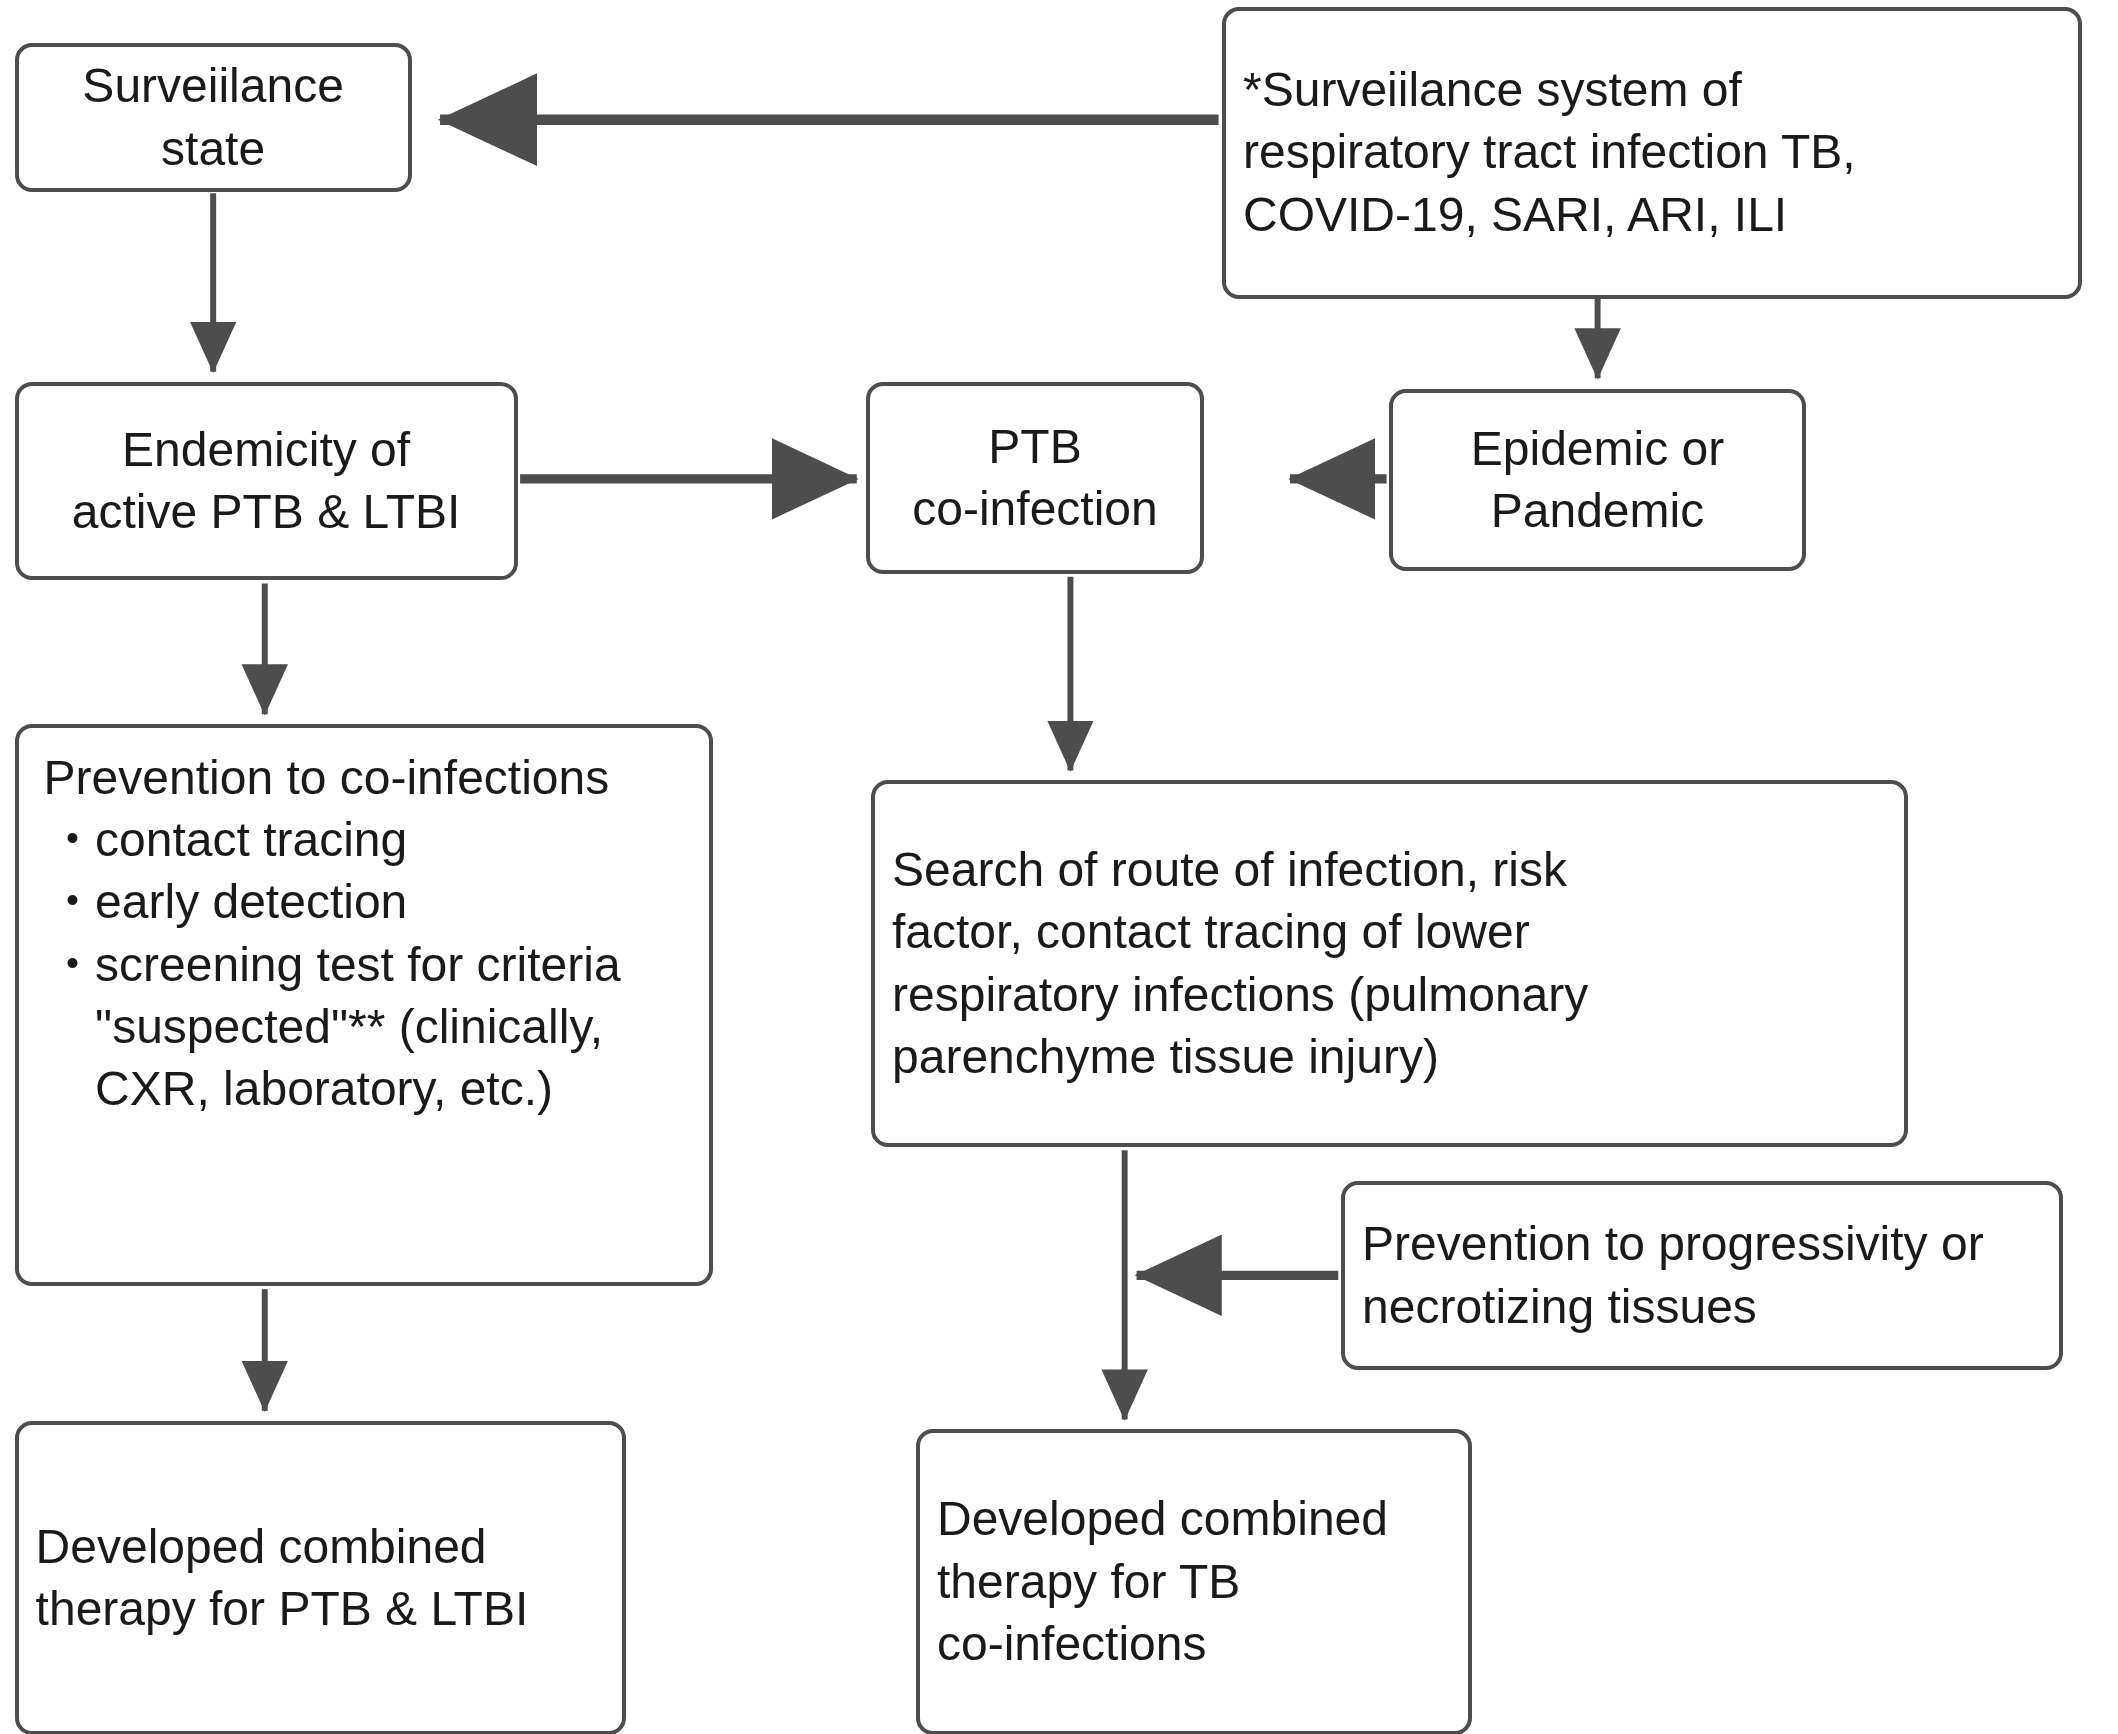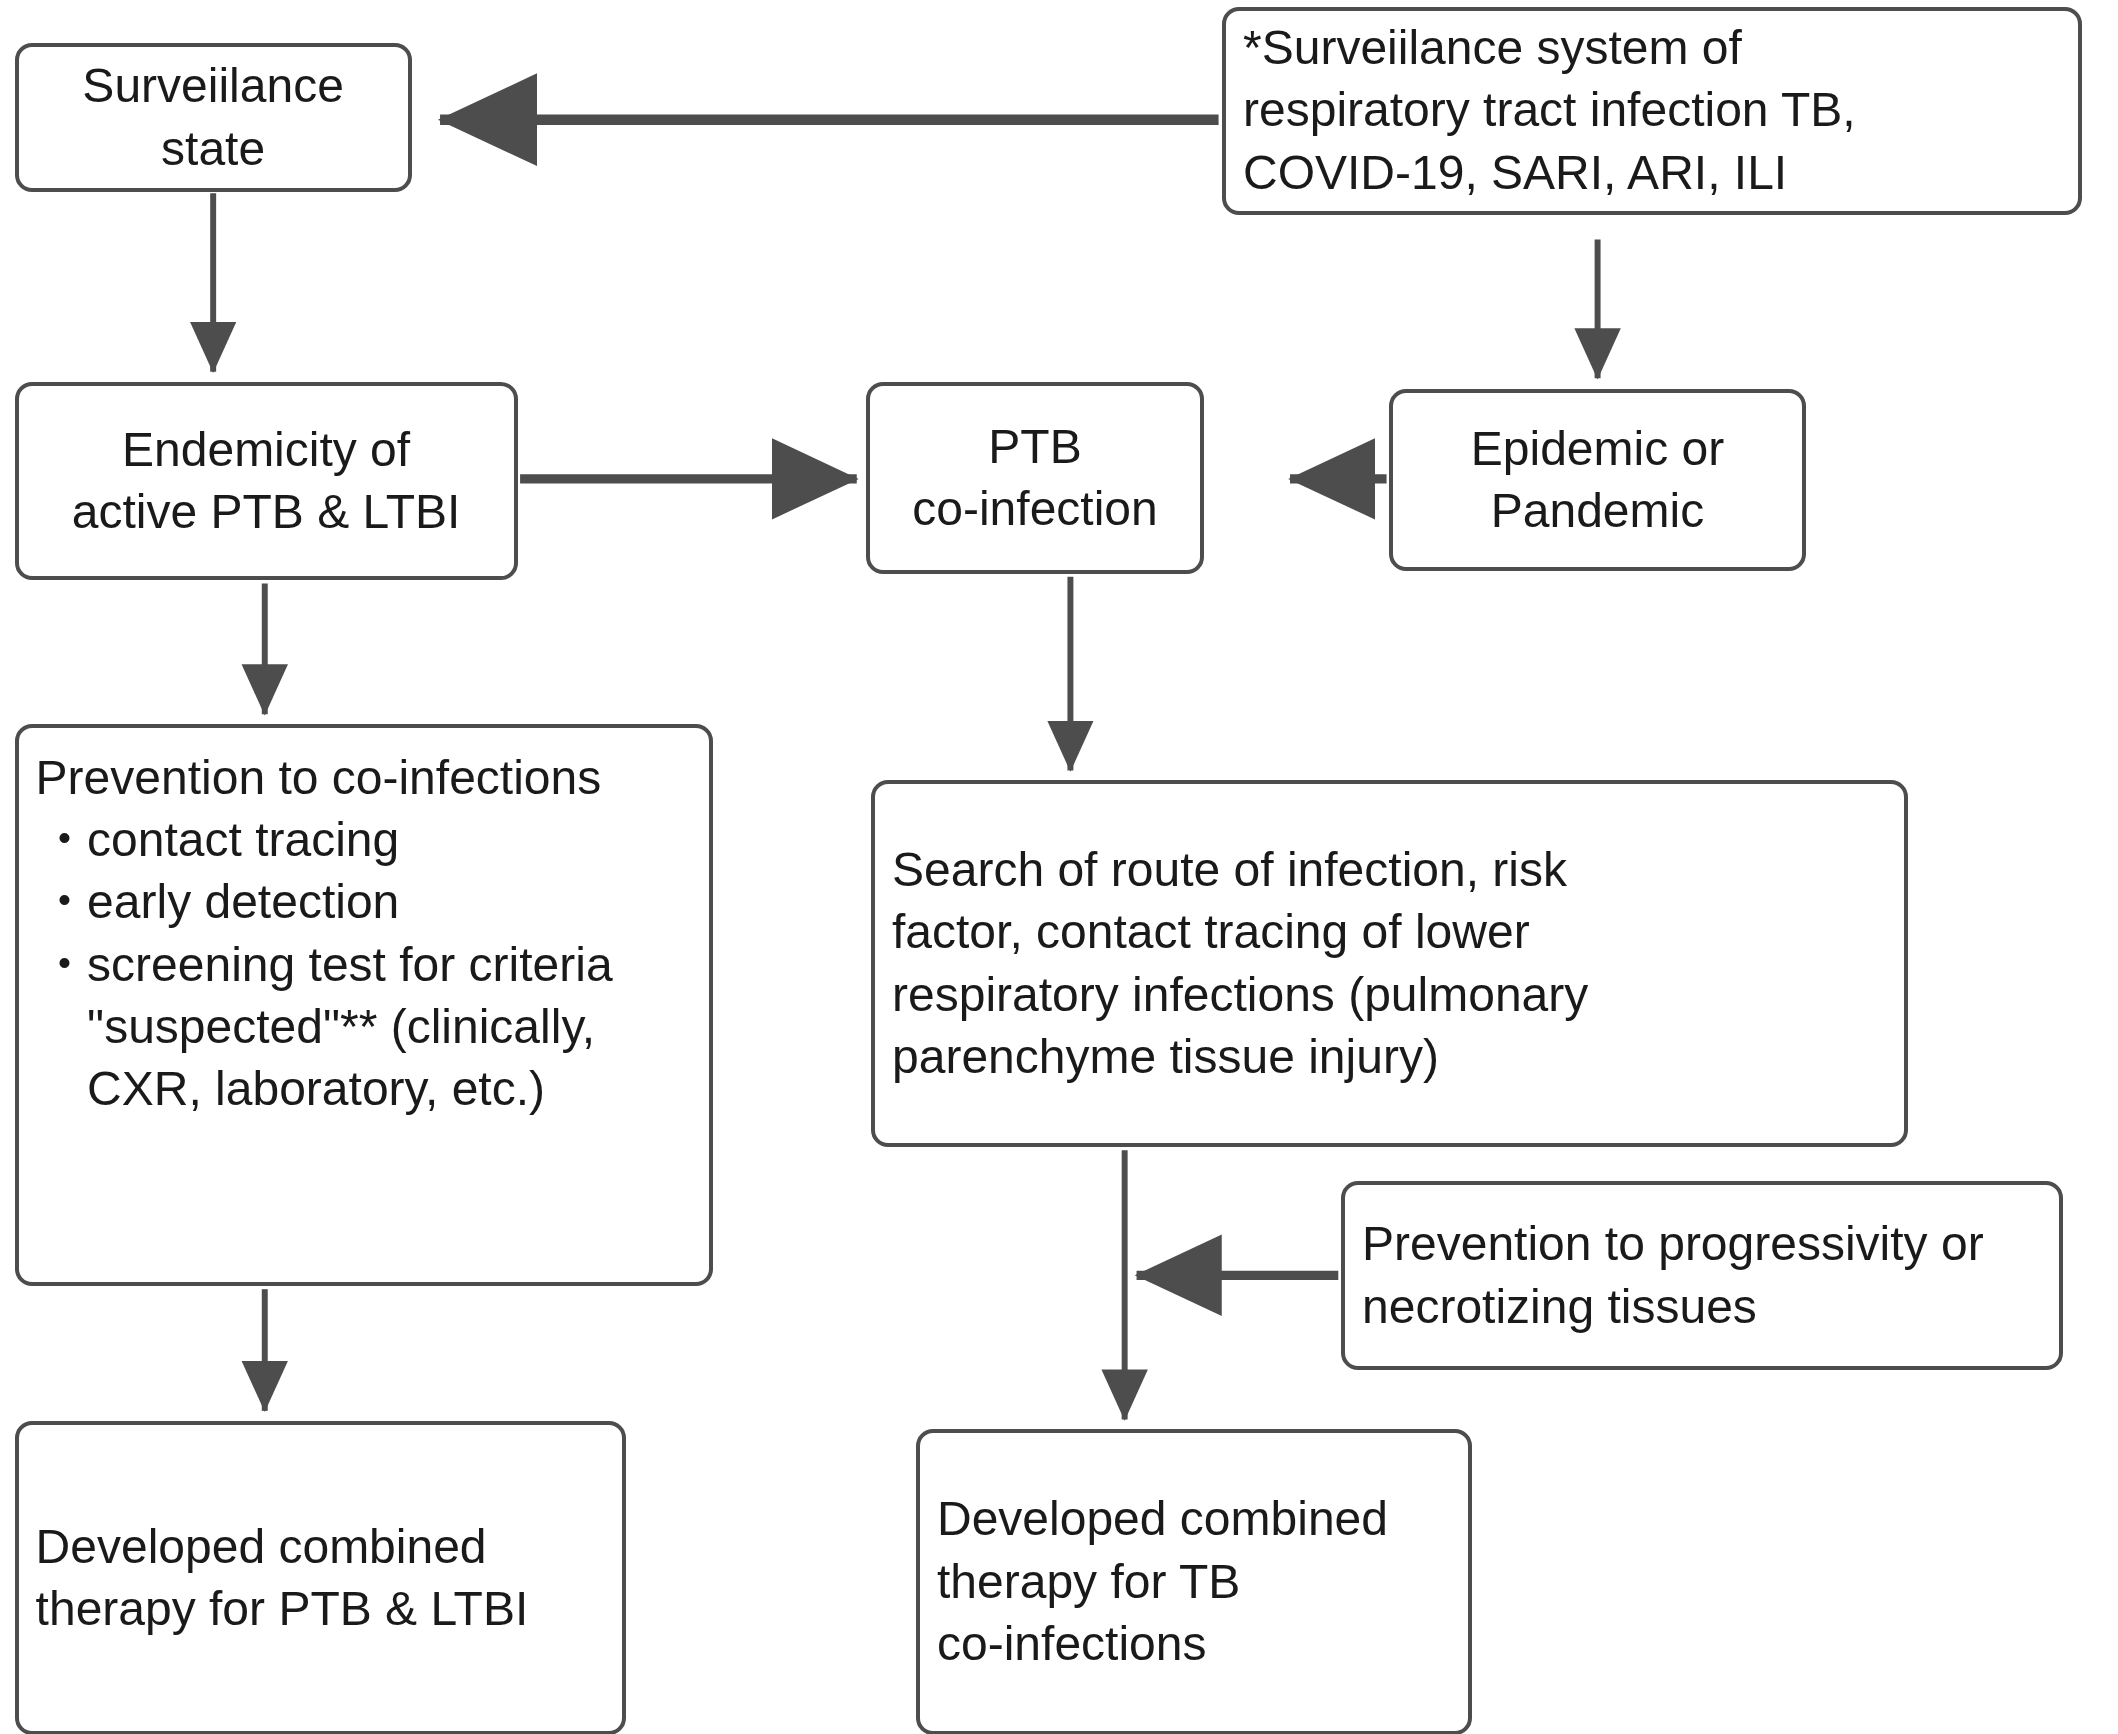--- a/index.html
+++ b/index.html
@@ -115,21 +115,21 @@
     </g>
   </svg>
 
   <div class="node center" style="left:14.6px; top:43px; width:397px; height:149px;">
     <div class="pad">
       <div>Surveiilance</div>
       <div>state</div>
     </div>
   </div>
 
-  <div class="node left" style="left:1222px; top:6.6px; width:860px; height:208px;">
+  <div class="node left" style="left:1222px; top:6.6px; width:860px; height:292px;">
     <div class="pad">
       <div>*Surveiilance system of</div>
       <div>respiratory tract infection TB,</div>
       <div>COVID-19, SARI, ARI, ILI</div>
     </div>
   </div>
 
   <div class="node center" style="left:14.6px; top:382px; width:503px; height:198px;">
     <div class="pad">
       <div>Endemicity of</div>
@@ -144,21 +144,21 @@
     </div>
   </div>
 
   <div class="node center" style="left:1389px; top:389px; width:417px; height:182px;">
     <div class="pad">
       <div>Epidemic or</div>
       <div>Pandemic</div>
     </div>
   </div>
 
-  <div class="node left" style="left:14.6px; top:724px; width:698px; height:562px; justify-content:flex-start; padding-top:18.5px;">
+  <div class="node left" style="left:14.6px; top:724px; width:698px; height:562px; justify-content:flex-start; padding-top:18.5px;padding-left:8px;">
     <div class="pad">
       <div>Prevention to co-infections</div>
       <ul class="bullets">
         <li>contact tracing</li>
         <li>early detection</li>
         <li>screening test for criteria "suspected"** (clinically, CXR, laboratory, etc.)</li>
       </ul>
     </div>
   </div>
 

